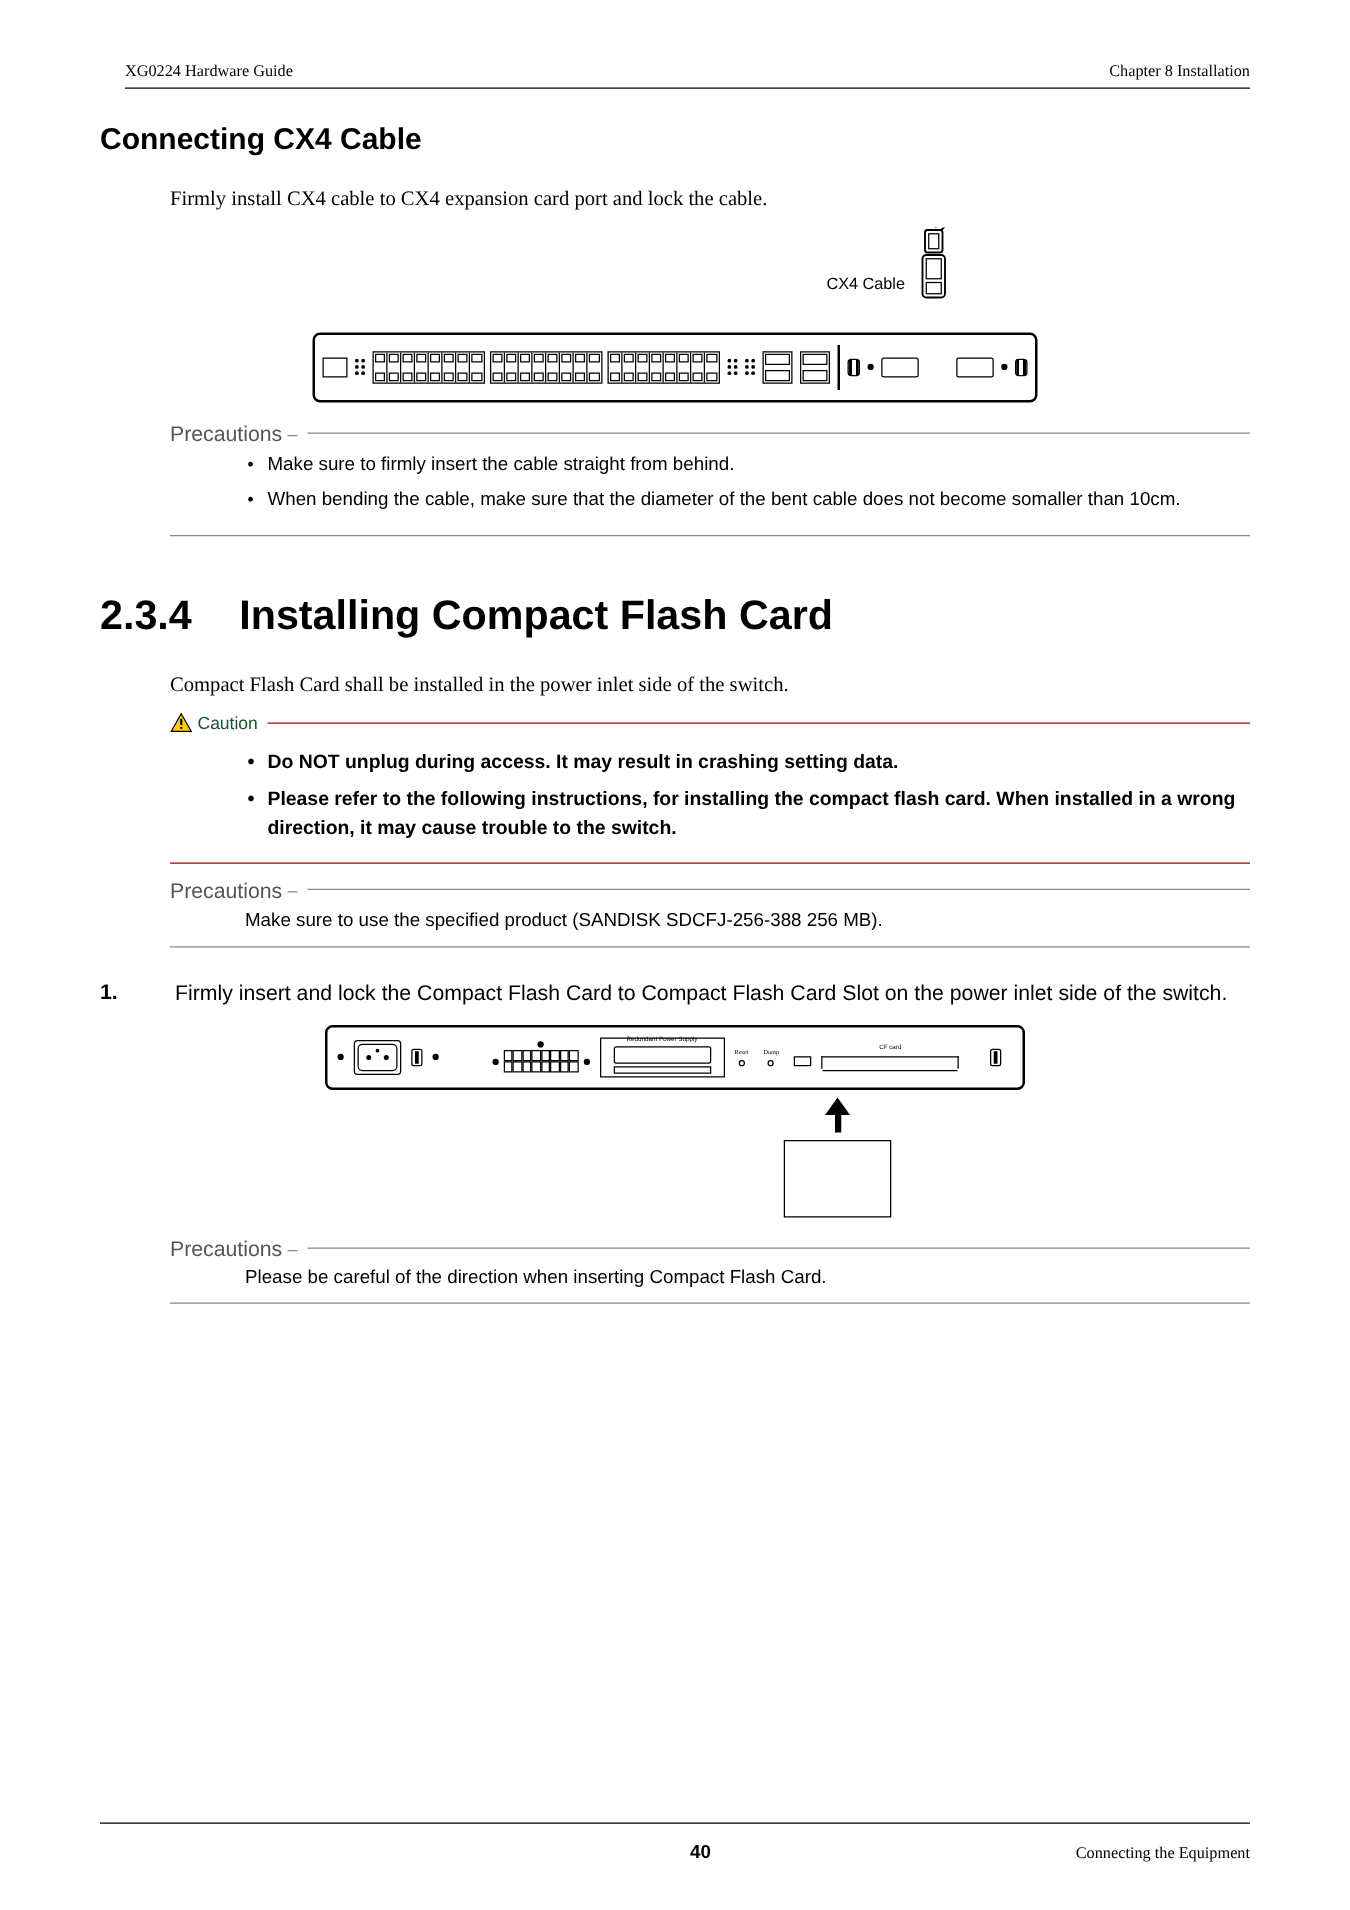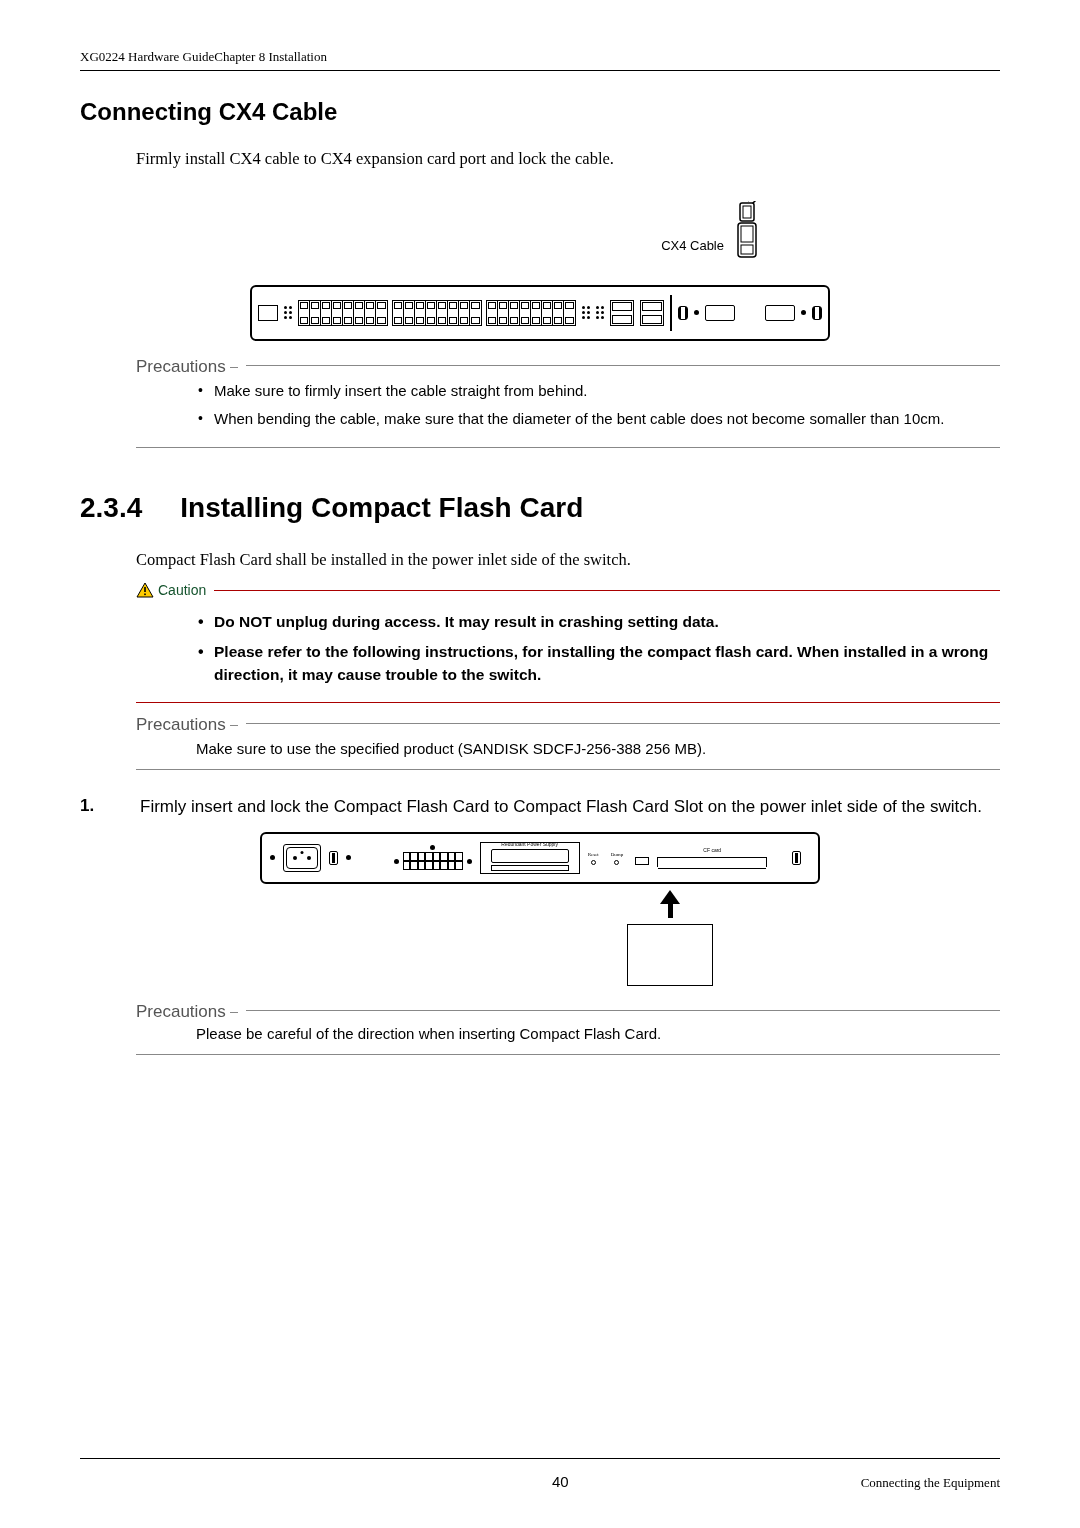--- a/index.html
+++ b/index.html
@@ -10,41 +10,42 @@
     width: 1080px;
     margin: 0 auto;
     padding: 48px 80px 40px 80px;
     font-size: 16px;
     line-height: 1.4;
     position: relative;
     min-height: 1528px;
   }
   .top-header {
     display: flex;
-    justify-content: flex-start;
+    justify-content: space-between;
     font-size: 13px;
     font-family: "Times New Roman", serif;
     border-bottom: 1px solid #000;
     padding-bottom: 4px;
     margin-bottom: 24px;
+    margin-left: 20px;
   }
   .h2-section {
     font-family: Arial, Helvetica, sans-serif;
     font-weight: bold;
     font-size: 24px;
     color: #000;
     margin: 20px 0 18px 0;
   }
   .body-indent {
     margin-left: 56px;
   }
   .body-text {
     font-family: "Times New Roman", serif;
     font-size: 16.5px;
-    margin-bottom: 31px;
+    margin-bottom: 12px;
   }
   .figure-wrap {
     display: flex;
     justify-content: center;
     margin: 8px 0 24px 0;
   }
   .figure-box {
     position: relative;
   }
   
@@ -168,21 +169,21 @@
     border-bottom: 1px solid #888;
     margin-left: 0;
   }
 
   
   .numbered-heading {
     display: flex;
     gap: 38px;
     font-family: Arial, Helvetica, sans-serif;
     font-weight: bold;
-    font-size: 28px;
+    font-size: 33px;
     margin: 40px 0 20px 0;
     align-items: center;
   }
 
   
   .caution-block {
     margin: 10px 0 4px 56px;
     position: relative;
   }
   .caution-top {
@@ -328,21 +329,21 @@
     border-top: 1px solid #000;
     padding-top: 12px;
     display: flex;
     justify-content: space-between;
     align-items: baseline;
   }
   .page-num {
     flex: 1;
     text-align: center;
     font-family: Arial, sans-serif;
-    font-weight: normal;
+    font-weight: bold;
     font-size: 15px;
   }
   .footer-right {
     font-family: "Times New Roman", serif;
     font-size: 13px;
   }
   .spacer-left { width: 180px; }
 </style>
 </head>
 <body>

